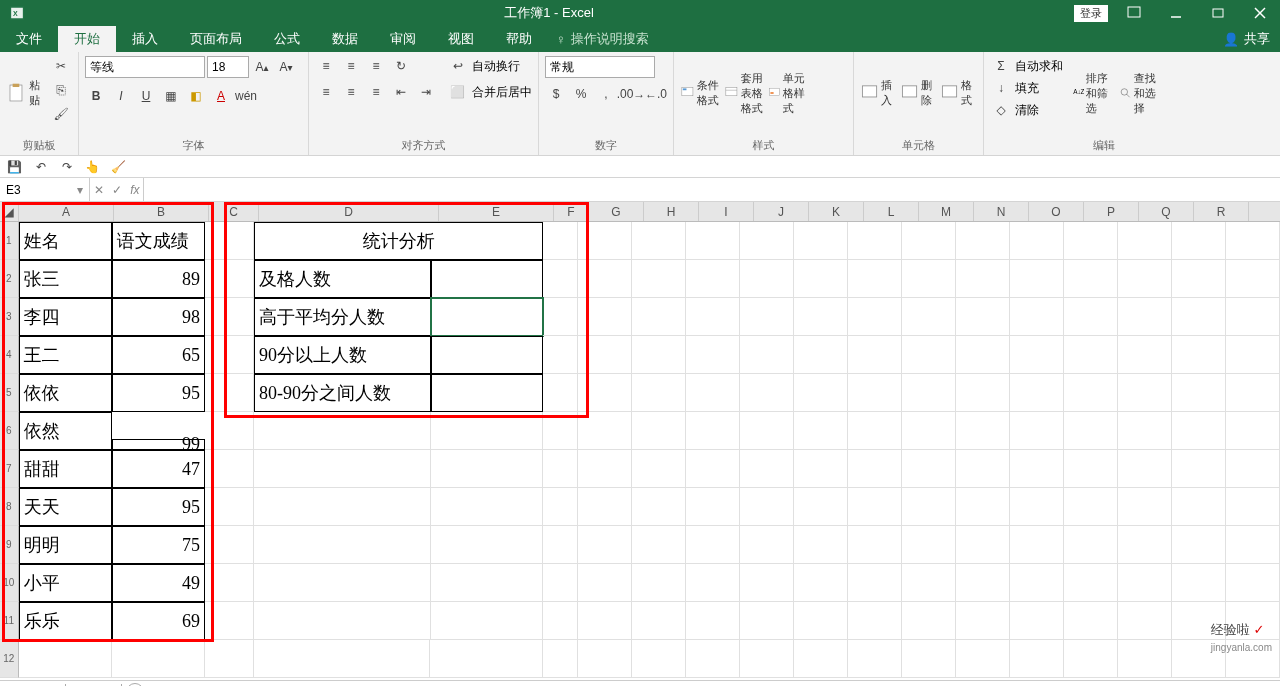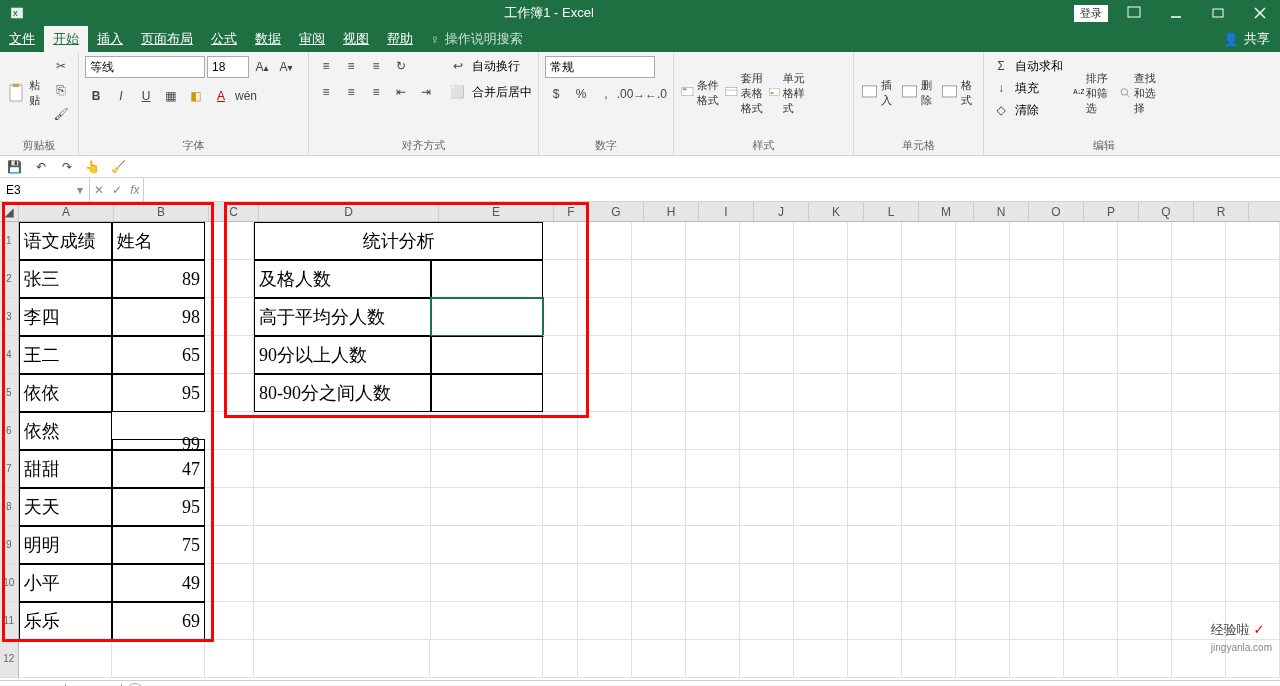--- a/index.html
+++ b/index.html
@@ -10,21 +10,21 @@
   .title-left { display: flex; align-items: center; gap: 6px; }
   .app-icon { width: 14px; height: 14px; background: #217346; display: flex; align-items: center; justify-content: center; }
   .app-icon svg { width: 14px; height: 14px; }
   .title-center { flex: 1; text-align: center; font-size: 13px; }
   .title-right { display: flex; gap: 2px; align-items: center; }
   .title-btn { width: 40px; height: 26px; display: flex; align-items: center; justify-content: center; cursor: pointer; }
   .title-label { background: #fff; color: #333; padding: 1px 6px; margin-right: 4px; font-size: 11px; }
 
   
   .menu-bar { height: 26px; background: #1e6f41; color: #fff; display: flex; align-items: center; font-size: 13px; }
-  .menu-item { padding: 0 9px; height: 100%; display: flex; align-items: center; cursor: pointer; text-decoration: underline; }
+  .menu-item { padding: 0 16px; height: 100%; display: flex; align-items: center; cursor: pointer; }
   .menu-item.active { background: #f3f3f3; color: #1e6f41; }
   .tell-me { display: flex; align-items: center; gap: 5px; margin-left: 8px; color: #c8e3d0; }
   .share-btn { margin-left: auto; margin-right: 10px; display: flex; align-items: center; gap: 4px; cursor: pointer; }
 
   
   .ribbon { height: 104px; background: #f3f3f3; border-bottom: 1px solid #d4d4d4; display: flex; }
   .ribbon-group { border-right: 1px solid #d8d8d8; padding: 4px 6px 2px 6px; display: flex; flex-direction: column; justify-content: space-between; }
   .ribbon-group-label { text-align: center; font-size: 11px; color: #666; }
   .ribbon-content { display: flex; gap: 4px; height: 78px; align-items: flex-start; }
   .big-btn { width: 40px; height: 72px; display: flex; flex-direction: row; align-items: center; justify-content: flex-start; gap: 2px; font-size: 11px; color: #333; cursor: pointer; padding-top: 2px; }
@@ -344,22 +344,22 @@
     <div class="ch" style="width:55px">N</div>
     <div class="ch" style="width:55px">O</div>
     <div class="ch" style="width:55px">P</div>
     <div class="ch" style="width:55px">Q</div>
     <div class="ch" style="width:55px">R</div>
   </div>
 
   <div class="grid-body" id="gridBody">
       <div class="row">
         <div class="row-header">1</div>
+        <div class="cell" style="width: 95px; border: 1px solid rgb(0, 0, 0);">姓名</div>
         <div class="cell" style="width: 95px; border: 1px solid rgb(0, 0, 0);">语文成绩</div>
-        <div class="cell" style="width: 95px; border: 1px solid rgb(0, 0, 0);">姓名</div>
         <div class="cell" style="width: 50px;"></div>
         <div class="cell" style="width: 295px; justify-content: center; border: 1px solid rgb(0, 0, 0);">统计分析</div>
         <div class="cell" style="width: 35px;"></div>
         <div class="cell small" style="width: 55px;"></div>
         <div class="cell small" style="width: 55px;"></div>
         <div class="cell small" style="width: 55px;"></div>
         <div class="cell small" style="width: 55px;"></div>
         <div class="cell small" style="width: 55px;"></div>
         <div class="cell small" style="width: 55px;"></div>
         <div class="cell small" style="width: 55px;"></div>

